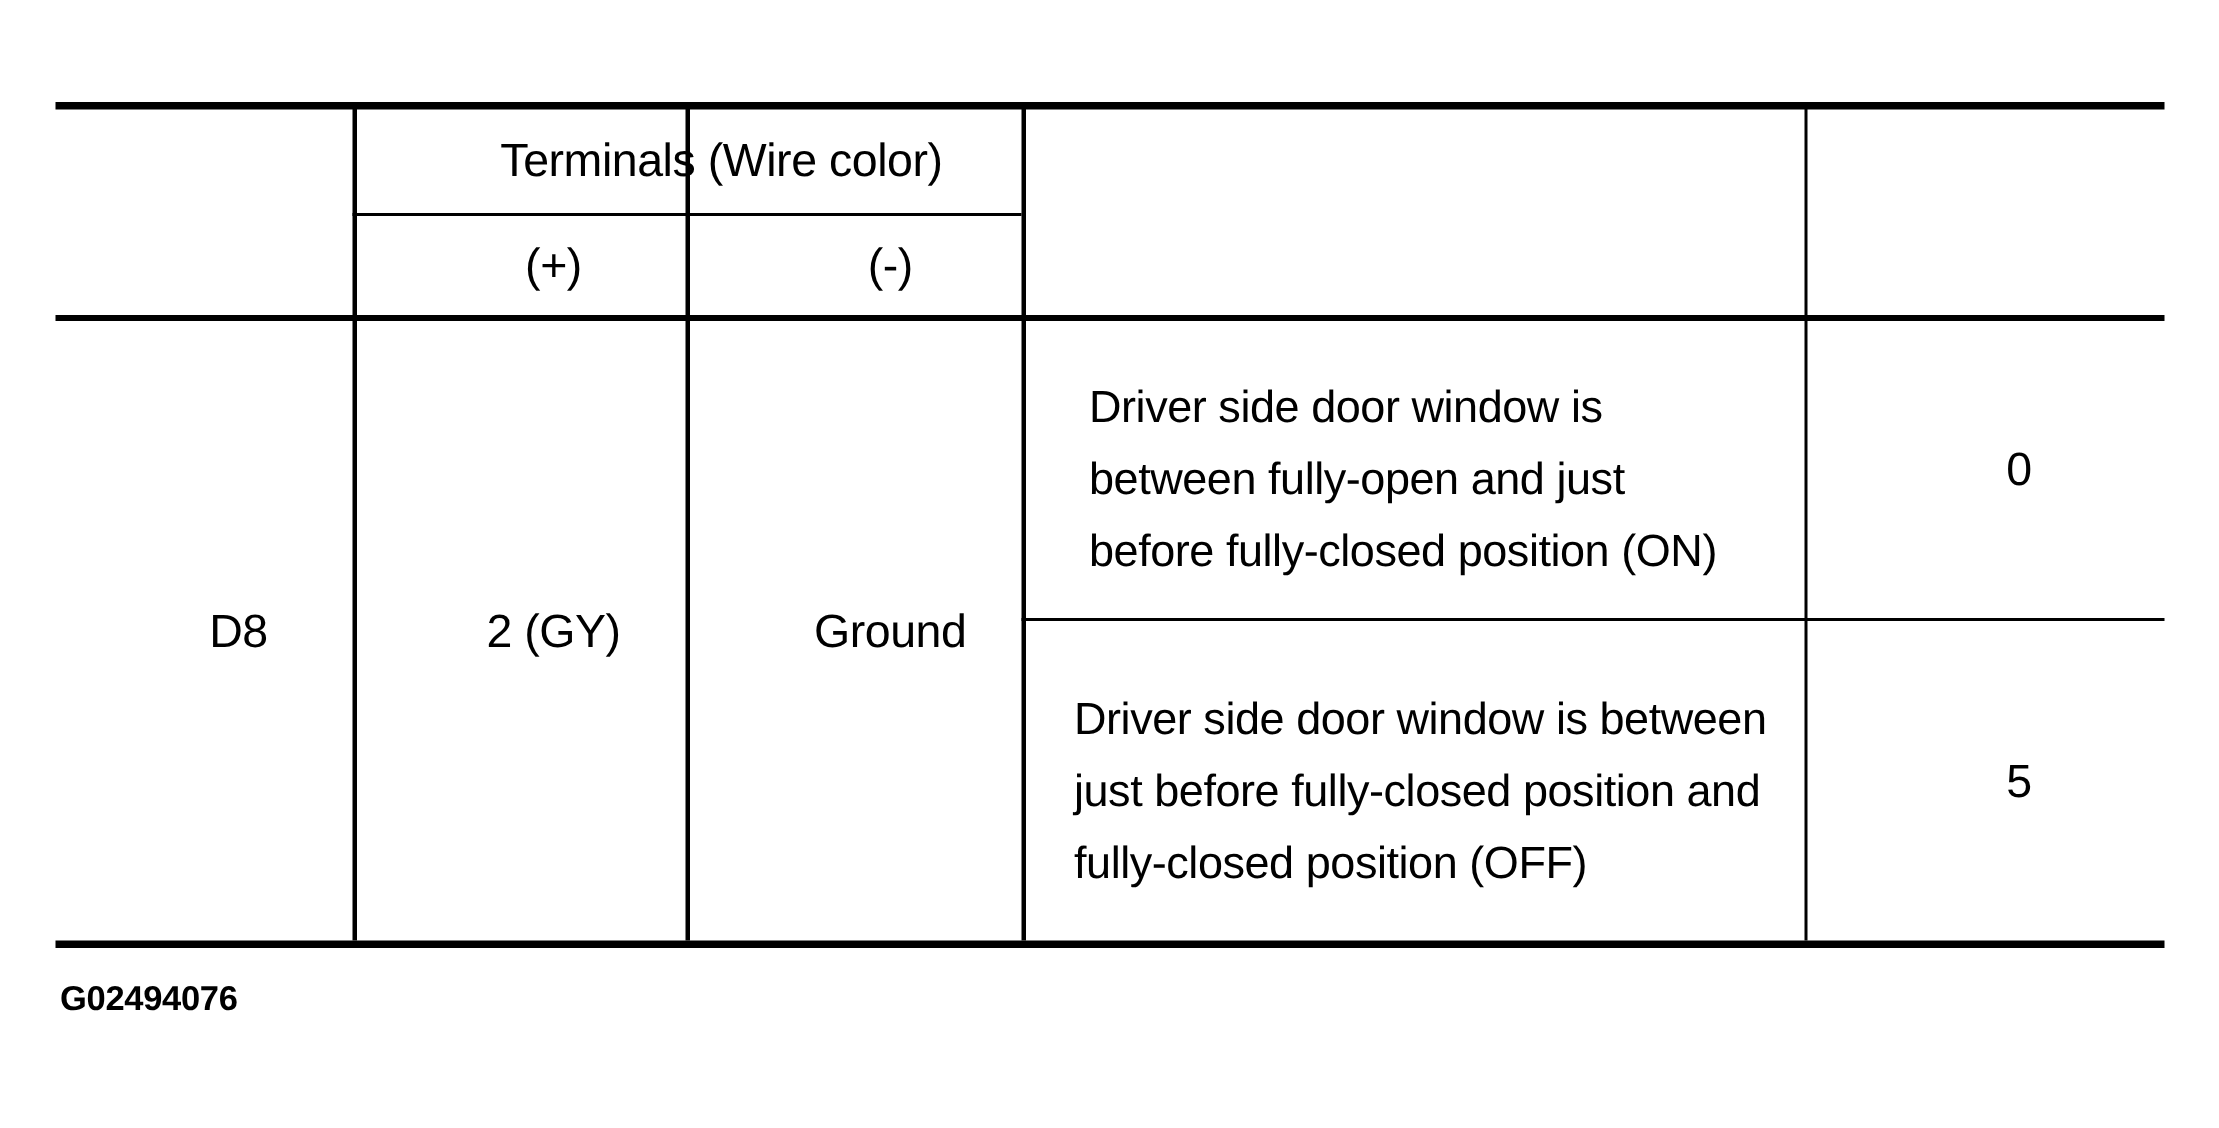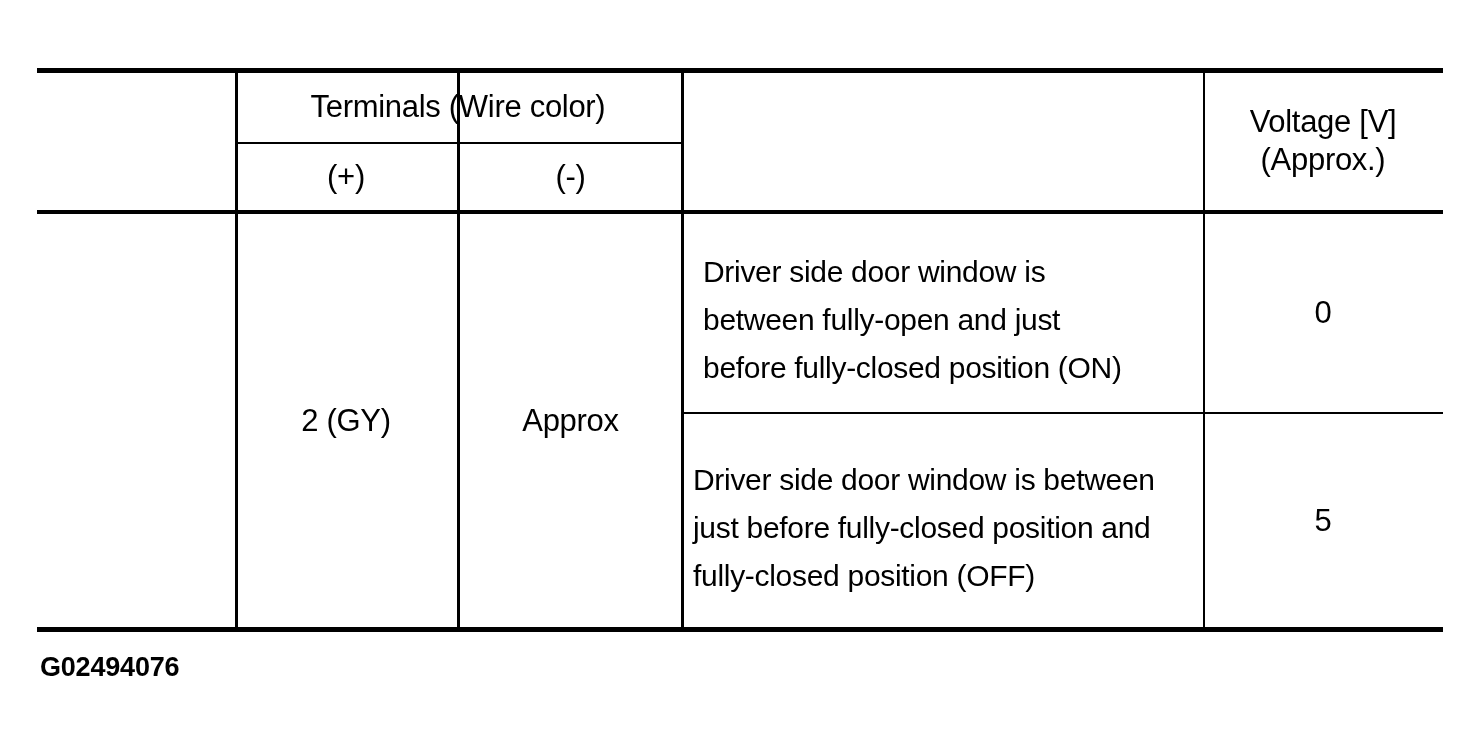--- a/index.html
+++ b/index.html
@@ -83,20 +83,21 @@
   .vdiv-1 { left: 198px; }
   .vdiv-2 { left: 420px; }
   .vdiv-3 { left: 644px; }
   .vdiv-4 { left: 1166px; width: 2px; }
 
   
   .cell {
     position: absolute;
     display: flex;
     box-sizing: border-box;
+    margin-left: 23px;
   }
   .cell.center   { align-items: center; justify-content: center; text-align: center; }
   .cell.leftmid  { align-items: center; justify-content: flex-start; text-align: left; }
 
   .cell .txt {
     font-size: 31px;
     line-height: 1.22;
     letter-spacing: -0.3px;
     white-space: pre-line;
   }
@@ -121,21 +122,21 @@
   .c-cond1  { left: 644px;  top: 146px; width: 462px; height: 198px; padding: 14px 0 0 22px; align-items: flex-start; }
   .c-cond2  { left: 644px;  top: 346px; width: 522px; height: 213px; padding: 14px 0 0 12px; align-items: flex-start; }
   .c-volt1  { left: 1166px; top: 146px; width: 240px; height: 198px; }
   .c-volt2  { left: 1166px; top: 346px; width: 240px; height: 213px; }
 
   
   .caption {
     position: absolute;
     left: 40px;
     top: 652px;
-    font-size: 27px;
+    font-size: 23px;
     font-weight: bold;
     letter-spacing: -0.2px;
   }
 </style>
 </head>
 <body>
 
 <div id="page">
 
   <div class="table-wrap">
@@ -158,32 +159,31 @@
 
     <div class="cell center c-plus">
       <span class="txt">(+)</span>
     </div>
 
     <div class="cell center c-minus">
       <span class="txt">(-)</span>
     </div>
 
 
-    <div class="cell center c-voltage">
-      <span class="txt">Voltage [V]
-(Approx.)</span>
-    </div>
-
+
+    <div class="cell center c-d8">
+      <span class="txt">D8</span>
+    </div>
 
     <div class="cell center c-term1">
       <span class="txt">2 (GY)</span>
     </div>
 
     <div class="cell center c-term2">
-      <span class="txt">Approx</span>
+      <span class="txt">Ground</span>
     </div>
 
     <div class="cell leftmid c-cond1">
       <span class="txt body">Driver side door window is between fully-open and just before fully-closed position (ON)</span>
     </div>
     <div class="cell center c-volt1">
       <span class="txt">0</span>
     </div>
 
     <div class="cell leftmid c-cond2">

